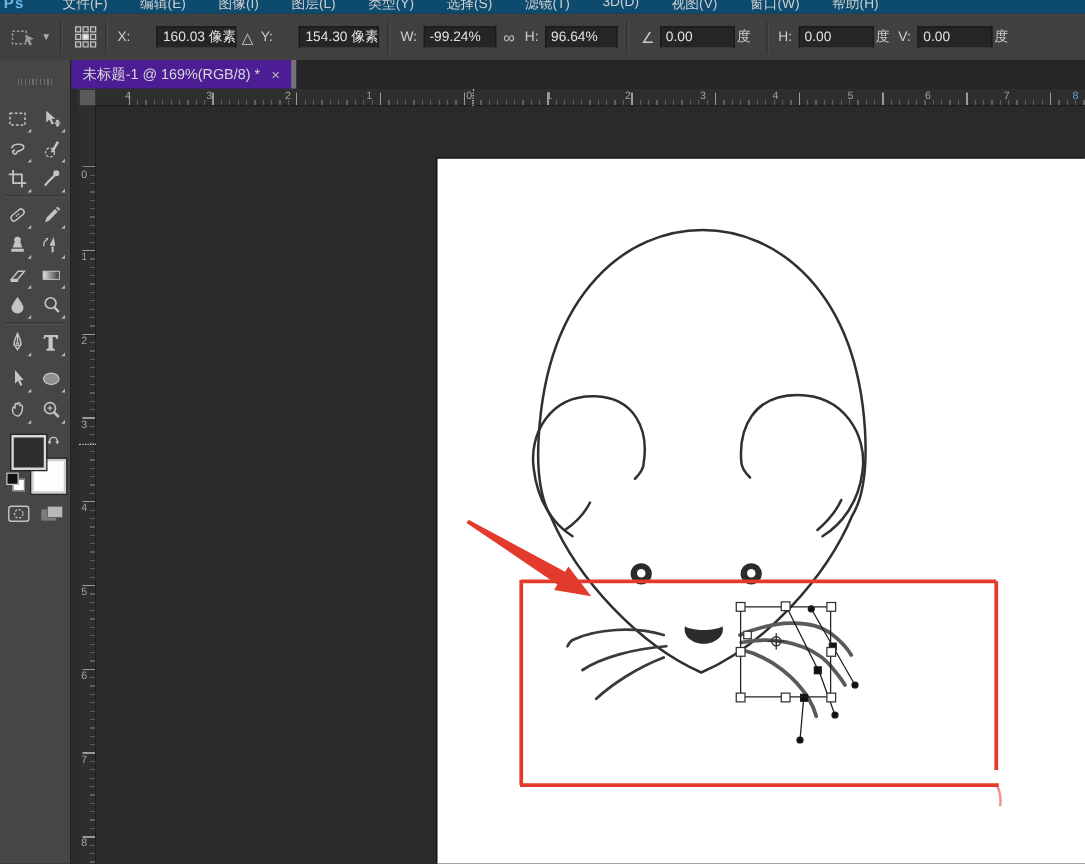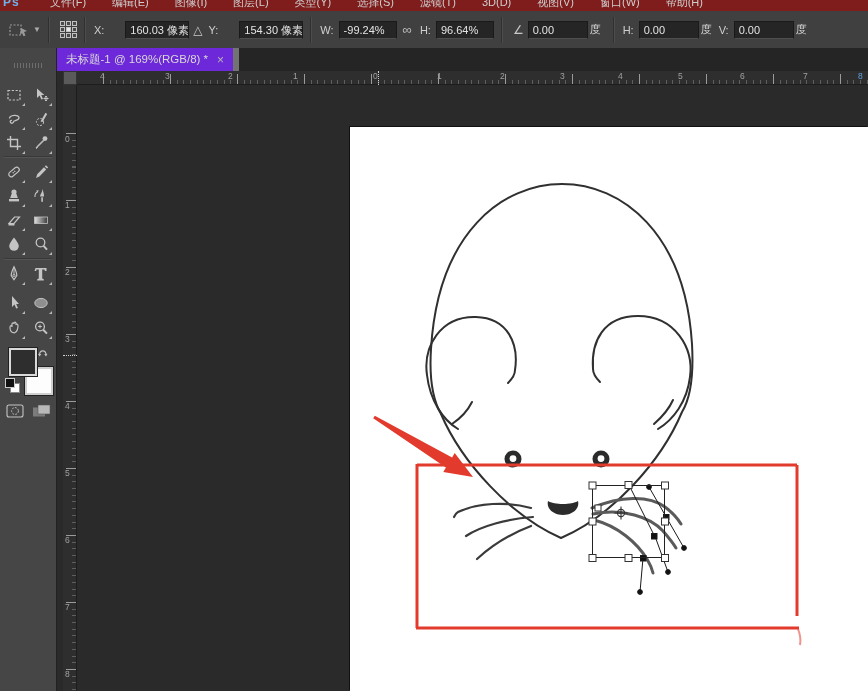--- a/index.html
+++ b/index.html
@@ -1,42 +1,42 @@
 <!DOCTYPE html>
 <html><head>
 <meta charset="utf-8">
 <style>
   html,body{margin:0;padding:0;}
   body{width:868px;height:691px;position:relative;overflow:hidden;background:#2a2a2a;
        font-family:"Liberation Sans","DejaVu Sans",sans-serif;-webkit-font-smoothing:antialiased;}
   .abs{position:absolute;}
   
-  .menubar{left:0;top:0;width:868px;height:11px;background:#7f1d1d;overflow:hidden;}
+  .menubar{left:0;top:0;width:868px;height:11px;background:#0c4a6e;overflow:hidden;}
   .menubar-inner{display:flex;align-items:center;height:22px;margin-top:-9px;color:#cfcfcf;font-size:11px;gap:0;}
   .ps-logo{color:#6db3e8;font-weight:bold;font-size:12px;width:34px;padding-left:3px;letter-spacing:1px;}
   .menu-item{padding:0 13px;white-space:nowrap;}
   
   .optionsbar{left:0;top:11px;width:868px;height:37px;background:#404040;border-bottom:1px solid #1c1c1c;
               display:flex;align-items:center;color:#d6d6d6;font-size:11px;}
   .vsep{width:1px;height:26px;background:#303030;box-shadow:1px 0 0 #4d4d4d;margin:0 7px;flex:0 0 auto;}
   .toolpreview{display:flex;align-items:center;gap:3px;margin-left:8px;}
   .dd-arrow{color:#aaa;font-size:8px;}
   .refgrid{display:grid;grid-template-columns:repeat(3,5px);grid-template-rows:repeat(3,5px);gap:1px;margin-left:4px;}
   .refgrid i{border:1px solid #c2c2c2;background:#4a4a4a;box-sizing:border-box;}
   .refgrid i.c{background:#e8e8e8;}
   .opt-label{margin:0 5px 0 2px;color:#cfcfcf;}
   .field{background:#252525;border:1px solid #1a1a1a;border-bottom-color:#4e4e4e;color:#e3e3e3;
          height:16px;line-height:16px;padding:0 4px;white-space:nowrap;overflow:hidden;box-sizing:content-box;}
   .f-xy{width:54px;margin-left:16px;} .f-wh{width:48px;} .f-deg{width:50px;}
   .glyph{color:#c9c9c9;font-size:12px;margin:0 4px;}
   .chain{font-size:13px;color:#bdbdbd;margin:0 6px;}
   
   .tabbar{left:57px;top:48px;width:811px;height:23px;background:#252525;display:flex;align-items:flex-end;}
-  .doc-tab{background:#6d28d9;color:#d8d8d8;font-size:11.5px;height:23px;display:flex;align-items:center;
-           padding:0 9px;border-right:6px solid #737373;white-space:nowrap;}
+  .doc-tab{background:#4c1d95;color:#d8d8d8;font-size:11.5px;height:23px;display:flex;align-items:center;
+           padding:0 9px;border-right:4px solid #737373;white-space:nowrap;}
   .tab-close{margin-left:9px;color:#b5b5b5;font-size:12px;}
   
   .toolbar{left:0;top:48px;width:56px;height:643px;background:#464646;border-right:1px solid #222;}
   .grip{position:absolute;left:14px;top:15px;width:28px;height:5px;
         background:repeating-linear-gradient(90deg,#6e6e6e 0 1px,transparent 1px 3px);}
   .tool{position:absolute;width:24px;height:24px;display:flex;align-items:center;justify-content:center;}
   .tool svg{display:block;}
   .fly{position:absolute;right:1px;bottom:1px;width:0;height:0;border-left:3px solid transparent;border-bottom:3px solid #b9b9b9;}
   .tb-sep{position:absolute;left:4px;width:48px;height:1px;background:#383838;box-shadow:0 1px 0 #555;}
   .fg-swatch{position:absolute;left:9px;top:300px;width:24px;height:24px;background:#2e2e2e;border:2px solid #d9d9d9;outline:1px solid #222;z-index:2;}

